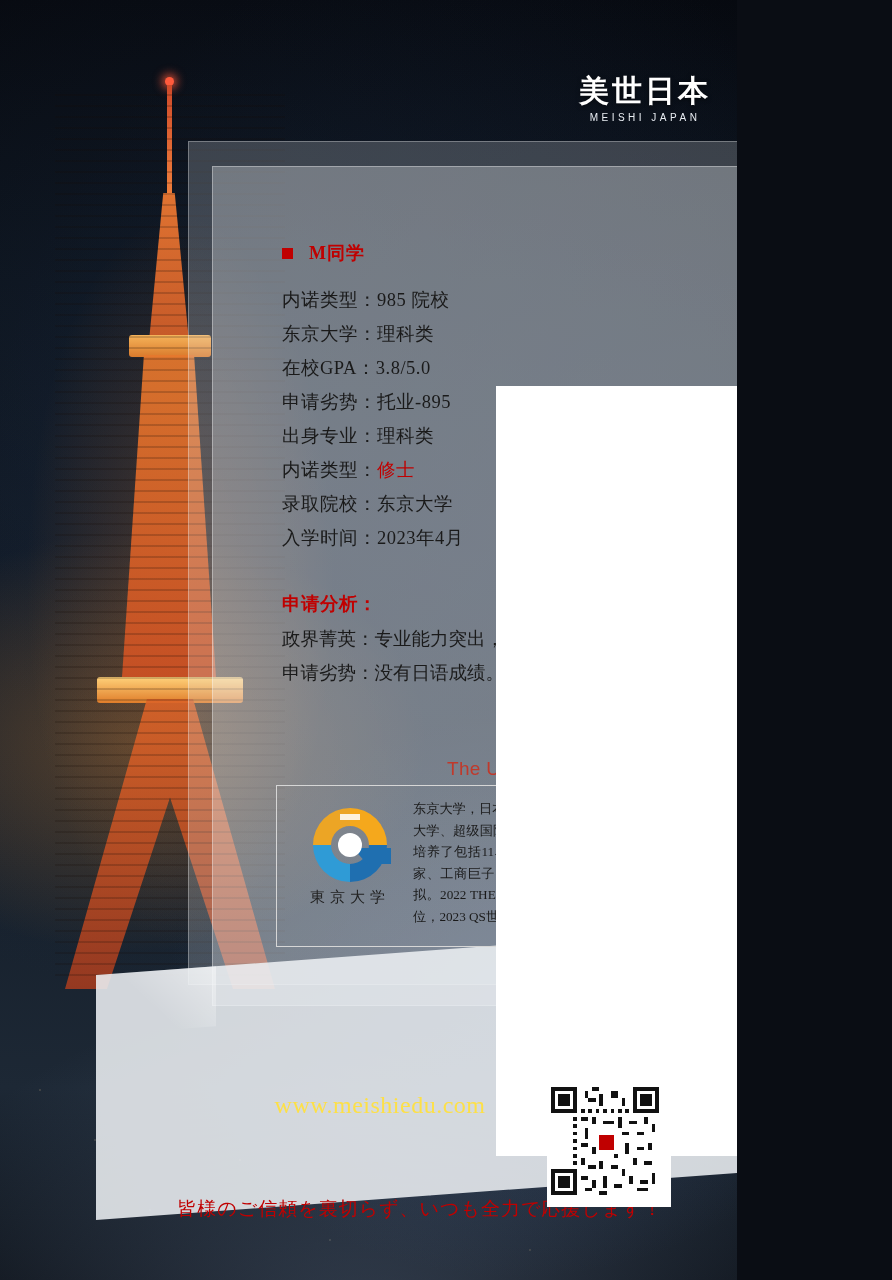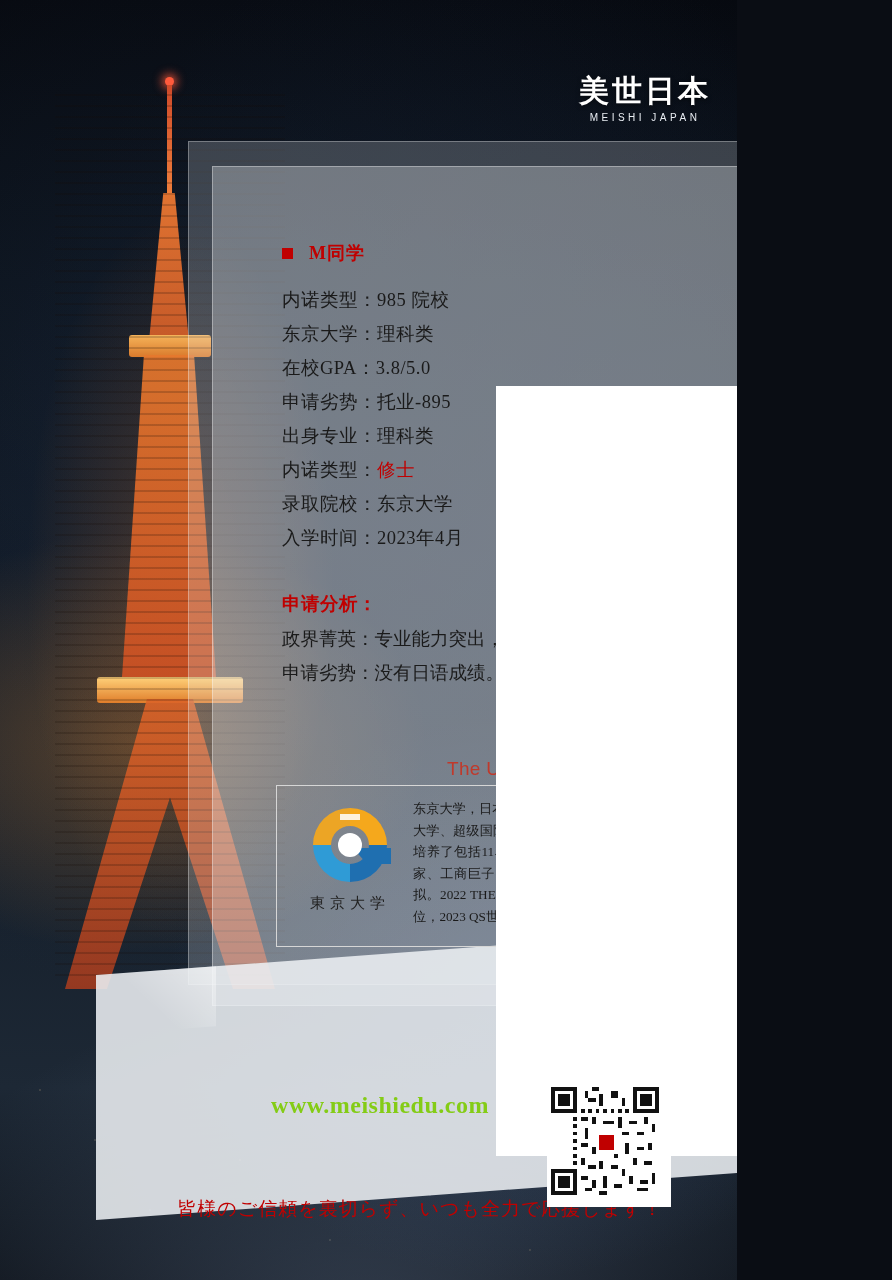--- a/index.html
+++ b/index.html
@@ -310,21 +310,20 @@
     text-align: center;
     padding-top: 6px;
   }
   .emblem-mark {
     width: 86px;
     height: 86px;
     margin: 0 auto;
     position: relative;
   }
   .emblem-name {
-    margin-top: 6px;
     font-size: 15px;
     letter-spacing: 5px;
     color: #222;
     font-family: Liberation Sans, sans-serif;
   }
   .uni-text {
     flex: 1;
     font-size: 13.2px;
     line-height: 21.5px;
     color: #1a1a1a;
@@ -333,22 +332,22 @@
   }
 
   
   .site-url {
     position: absolute;
     left: 150px;
     top: 1092px;
     width: 460px;
     text-align: center;
     font-size: 24px;
-    font-weight: bold;
-    color: #84cc16;
+    font-weight: normal;
+    color: #fde047;
     letter-spacing: .5px;
     z-index: 7;
     font-family: "Liberation Serif", serif;
   }
   .tagline {
     position: absolute;
     left: 120px;
     top: 1160px;
     width: 600px;
     text-align: center;

